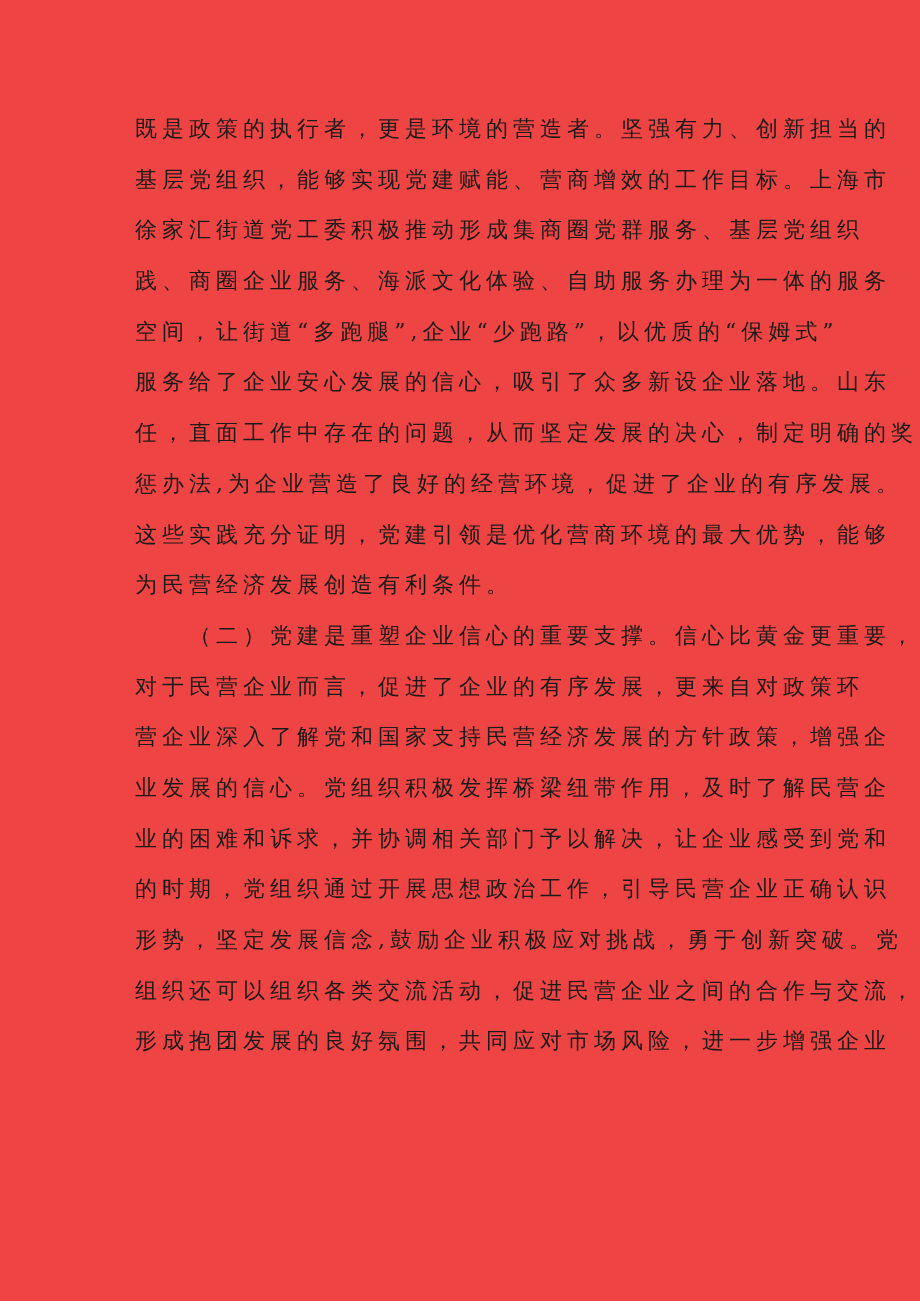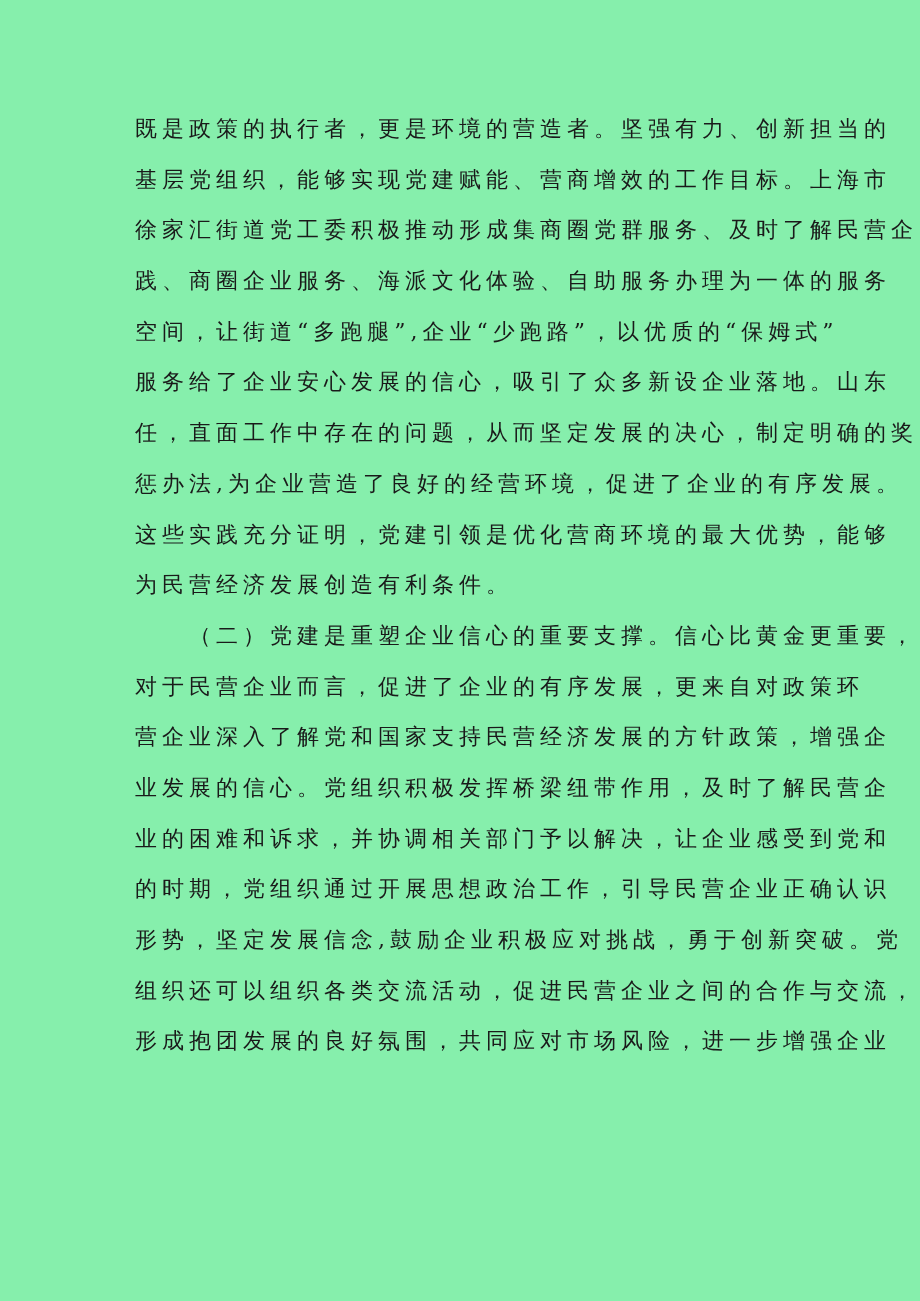--- a/index.html
+++ b/index.html
@@ -12,21 +12,21 @@
       height: 1301px;
       position: relative;
       overflow: hidden;
     }
     .page {
       position: absolute;
       left: 0;
       top: 0;
       width: 920px;
       height: 1301px;
-      background: #86efac;
+      background: #ef4444;
     }
     .content {
       position: absolute;
       left: 135px;
       top: 104px;
       width: 660px;
       font-family: "DejaVu Serif", "Liberation Serif", serif;
       color: #1a1a1a;
       font-size: 22px;
       line-height: 50.7px;
@@ -42,21 +42,21 @@
     }
   </style>
 </head>
 <body>
 
 <div class="page">
   <div class="content">
     <div class="paragraph">
       <span class="line">既是政策的执行者，更是环境的营造者。坚强有力、创新担当的</span>
       <span class="line">基层党组织，能够实现党建赋能、营商增效的工作目标。上海市</span>
-      <span class="line">徐家汇街道党工委积极推动形成集商圈党群服务、及时了解民营企</span>
+      <span class="line">徐家汇街道党工委积极推动形成集商圈党群服务、基层党组织</span>
       <span class="line">践、商圈企业服务、海派文化体验、自助服务办理为一体的服务</span>
       <span class="line">空间，让街道“多跑腿”,企业“少跑路”，以优质的“保姆式”</span>
       <span class="line">服务给了企业安心发展的信心，吸引了众多新设企业落地。山东</span>
       <span class="line">任，直面工作中存在的问题，从而坚定发展的决心，制定明确的奖</span>
       <span class="line">惩办法,为企业营造了良好的经营环境，促进了企业的有序发展。</span>
       <span class="line">这些实践充分证明，党建引领是优化营商环境的最大优势，能够</span>
       <span class="line">为民营经济发展创造有利条件。</span>
     </div>
     <div class="paragraph">
       <span class="line indent">（二）党建是重塑企业信心的重要支撑。信心比黄金更重要，</span>

